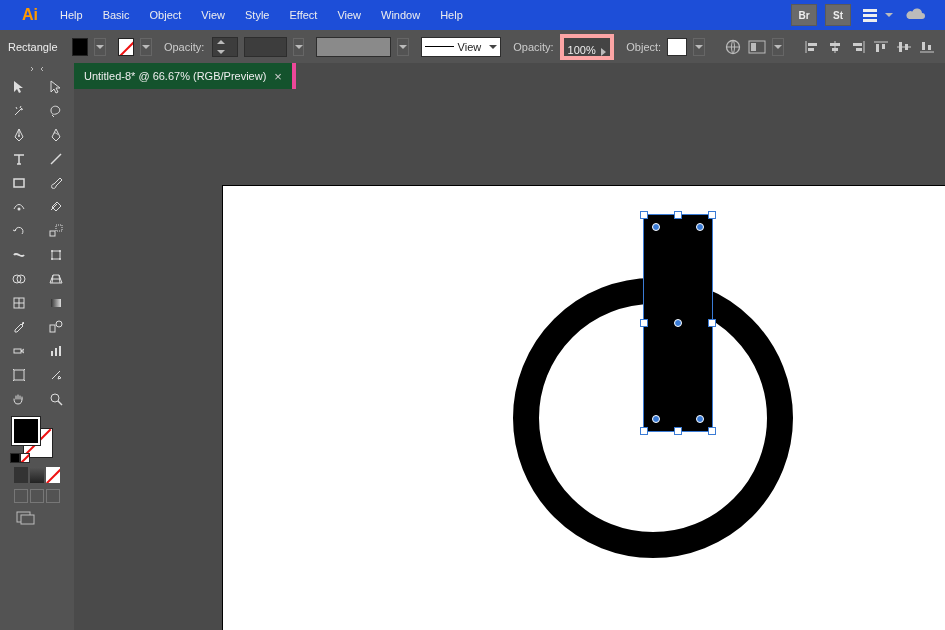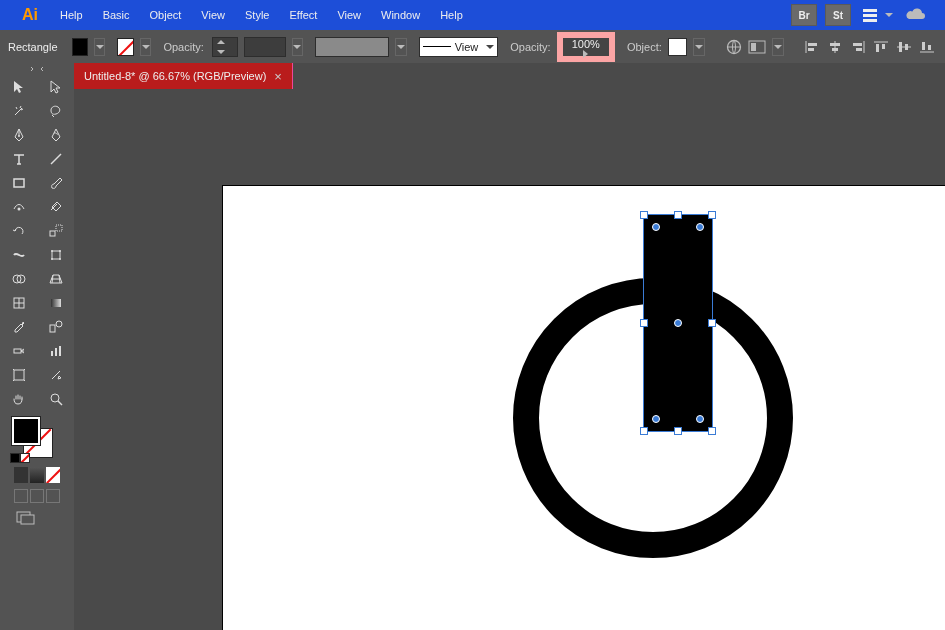--- a/index.html
+++ b/index.html
@@ -26,21 +26,21 @@
   .spin{width:0;height:0;border-left:4px solid transparent;border-right:4px solid transparent;}
   .spin.up{border-bottom:4px solid #bbb;position:absolute;top:2px;left:4px;}
   .spin.dn{border-top:4px solid #bbb;position:absolute;bottom:2px;left:4px;}
   .sel-box{width:50px;height:18px;background:#3d3d3d;border:1px solid #2d2d2d;}
   .brush-box{width:90px;height:18px;background:#8a8a8a;border:1px solid #2d2d2d;}
   .basic-box{width:90px;height:18px;background:#fff;border:1px solid #2d2d2d;display:flex;align-items:center;color:#222;padding:0 3px;gap:4px;position:relative;}
   .basic-box .line{flex:1;height:1px;background:#000;}
   .basic-box .txt{font-size:11px;color:#222;}
   .basic-box .dropdown-caret{border-top-color:#444;}
   .opac-lbl{color:#ccc;margin-left:6px;}
-  .opac-box{width:48px;height:18px;background:#444;border:6px solid #fca5a5;display:flex;align-items:center;padding:0 4px;justify-content:space-between;flex-direction:column;}
+  .opac-box{width:48px;height:18px;background:#444;border:4px solid #fca5a5;display:flex;align-items:flex-end;padding:0 4px;justify-content:space-between;}
   .opac-box span{color:#eee;}
   .tri-right{width:0;height:0;border-top:4px solid transparent;border-bottom:4px solid transparent;border-left:5px solid #bbb;}
   .style-box{width:22px;height:16px;background:#fff;border:1px solid #2d2d2d;}
   .globe{width:22px;height:18px;display:flex;align-items:center;justify-content:center;margin-left:8px;color:#bbb;}
   .globe svg{display:block;}
   .panel-icon{width:22px;height:18px;display:flex;align-items:center;justify-content:center;color:#bbb;}
   .align-group{display:flex;gap:3px;margin-left:6px;}
   .align-btn{width:20px;height:18px;border:0;background:transparent;display:flex;align-items:center;justify-content:center;}
   .align-btn svg{display:block;}
   .main{position:absolute;left:0;top:63px;right:0;bottom:0;}
@@ -65,21 +65,21 @@
   .row3 .a{background:#333;}
   .row3 .b{background:linear-gradient(#555,#222);}
   .row3 .c{background:#fff;position:relative;overflow:hidden;}
   .row3 .c::after{content:"";position:absolute;left:-3px;top:6px;width:26px;height:2px;background:#e11;transform:rotate(-45deg);}
   .modes{display:flex;gap:2px;margin-top:6px;padding:0 6px;}
   .modes div{width:14px;height:12px;border:1px solid #777;}
   .screen{margin-top:8px;padding:0 8px;color:#bbb;}
   .screen svg{display:block;}
   .doc-area{position:absolute;left:74px;top:0;right:0;bottom:0;background:#4a4a4a;}
   .tabbar{height:26px;display:flex;align-items:stretch;background:#4a4a4a;}
-  .tab{display:flex;align-items:center;padding:0 10px;background:#b91c1c;color:#eee;gap:8px;border-right:1px solid #ec4899;cursor:pointer;}
+  .tab{display:flex;align-items:center;padding:0 10px;background:#14532d;color:#eee;gap:8px;border-right:4px solid #ec4899;cursor:pointer;}
   .tab .close{font-size:13px;color:#ccc;cursor:pointer;}
   .canvas-wrap{position:absolute;left:0;top:26px;right:0;bottom:0;overflow:hidden;}
   .artboard{position:absolute;left:148px;top:96px;width:900px;height:700px;background:#fff;border:1px solid #000;}
   .ring{position:absolute;left:290px;top:92px;width:280px;height:280px;border-radius:50%;box-sizing:border-box;border:26px solid #000;}
   .rect-sel{position:absolute;left:420px;top:28px;width:68px;height:216px;background:#000;border:1px solid #3a7bd5;}
   .handle{position:absolute;width:6px;height:6px;background:#fff;border:1px solid #3a7bd5;}
   .h-tl{left:-4px;top:-4px;} .h-tm{left:50%;top:-4px;margin-left:-4px;} .h-tr{right:-4px;top:-4px;}
   .h-ml{left:-4px;top:50%;margin-top:-4px;} .h-mr{right:-4px;top:50%;margin-top:-4px;}
   .h-bl{left:-4px;bottom:-4px;} .h-bm{left:50%;bottom:-4px;margin-left:-4px;} .h-br{right:-4px;bottom:-4px;}
   .anchor{position:absolute;width:6px;height:6px;background:#3a7bd5;border:1px solid #fff;border-radius:50%;}

